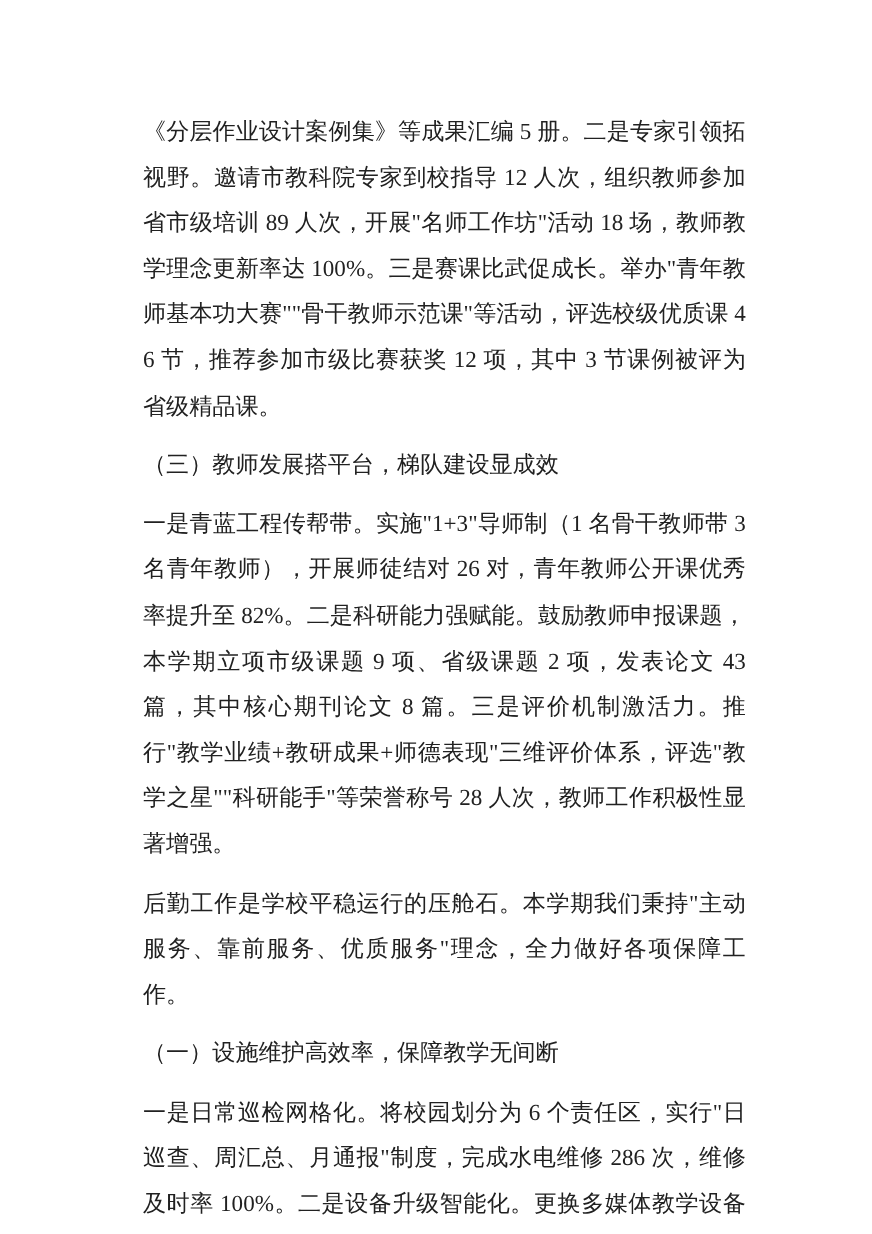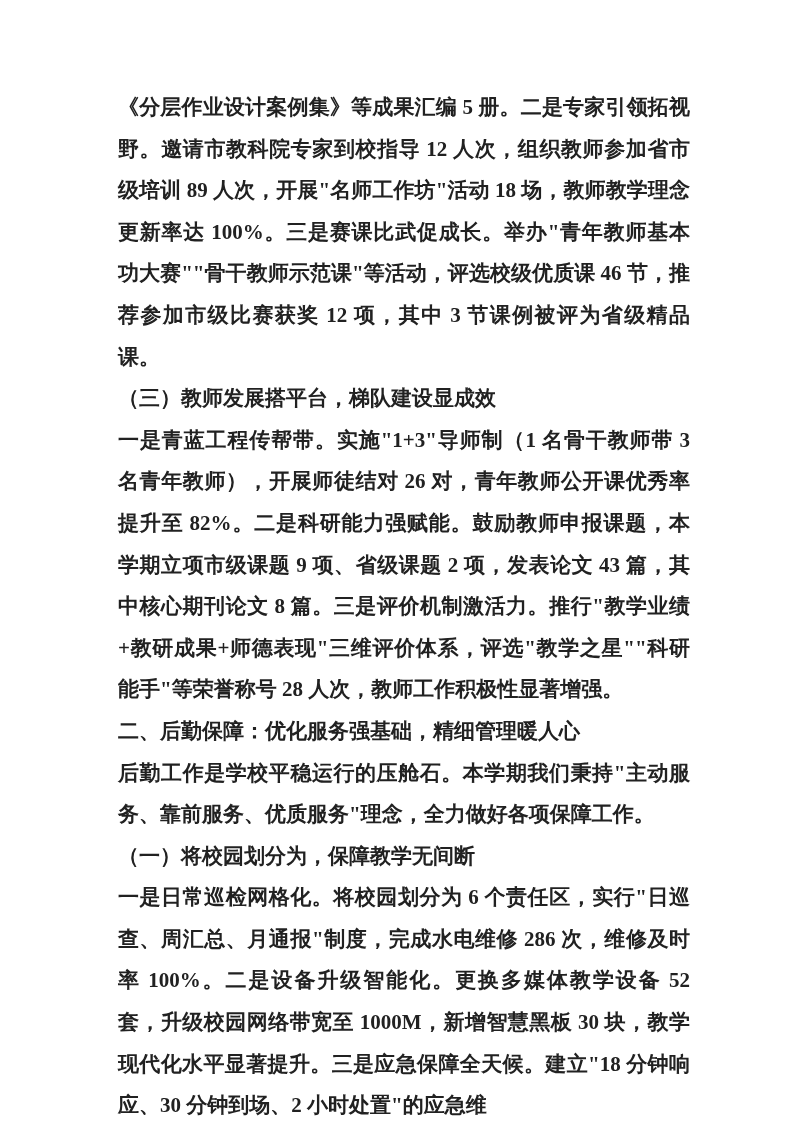--- a/index.html
+++ b/index.html
@@ -16,36 +16,35 @@
     font-family: "Liberation Serif", "DejaVu Serif", serif;
   }
   .doc-content {
     position: absolute;
     left: 118px;
     top: 87px;
     width: 572px;
     color: #212121;
   }
   .para {
-    margin: 0;
+    margin: 12px;
     padding: 0;
     font-size: 21px;
     line-height: 41.6px;
     text-align: justify;
     text-justify: inter-ideograph;
     word-break: break-all;
-    font-weight: bold;
+    font-weight: normal;
   }
 </style>
 </head>
 <body>
 
 <div class="page" style="background: rgb(255, 255, 255);">
   <div class="doc-content" style="color: rgb(33, 33, 33);">
       <p class="para para-body">《分层作业设计案例集》等成果汇编 5 册。二是专家引领拓视野。邀请市教科院专家到校指导 12 人次，组织教师参加省市级培训 89 人次，开展"名师工作坊"活动 18 场，教师教学理念更新率达 100%。三是赛课比武促成长。举办"青年教师基本功大赛""骨干教师示范课"等活动，评选校级优质课 46 节，推荐参加市级比赛获奖 12 项，其中 3 节课例被评为省级精品课。</p>
       <p class="para para-subheading">（三）教师发展搭平台，梯队建设显成效</p>
       <p class="para para-body">一是青蓝工程传帮带。实施"1+3"导师制（1 名骨干教师带 3 名青年教师），开展师徒结对 26 对，青年教师公开课优秀率提升至 82%。二是科研能力强赋能。鼓励教师申报课题，本学期立项市级课题 9 项、省级课题 2 项，发表论文 43 篇，其中核心期刊论文 8 篇。三是评价机制激活力。推行"教学业绩+教研成果+师德表现"三维评价体系，评选"教学之星""科研能手"等荣誉称号 28 人次，教师工作积极性显著增强。</p>
-      <p class="para para-heading">二、后勤保障：优化服务强基础，精细管理暖人心</p>
       <p class="para para-body">后勤工作是学校平稳运行的压舱石。本学期我们秉持"主动服务、靠前服务、优质服务"理念，全力做好各项保障工作。</p>
-      <p class="para para-subheading">（一）将校园划分为，保障教学无间断</p>
+      <p class="para para-subheading">（一）设施维护高效率，保障教学无间断</p>
       <p class="para para-body">一是日常巡检网格化。将校园划分为 6 个责任区，实行"日巡查、周汇总、月通报"制度，完成水电维修 286 次，维修及时率 100%。二是设备升级智能化。更换多媒体教学设备 52 套，升级校园网络带宽至 1000M，新增智慧黑板 30 块，教学现代化水平显著提升。三是应急保障全天候。建立"18 分钟响应、30 分钟到场、2 小时处置"的应急维</p>
     </div>
 </div>
 
 </body></html>

